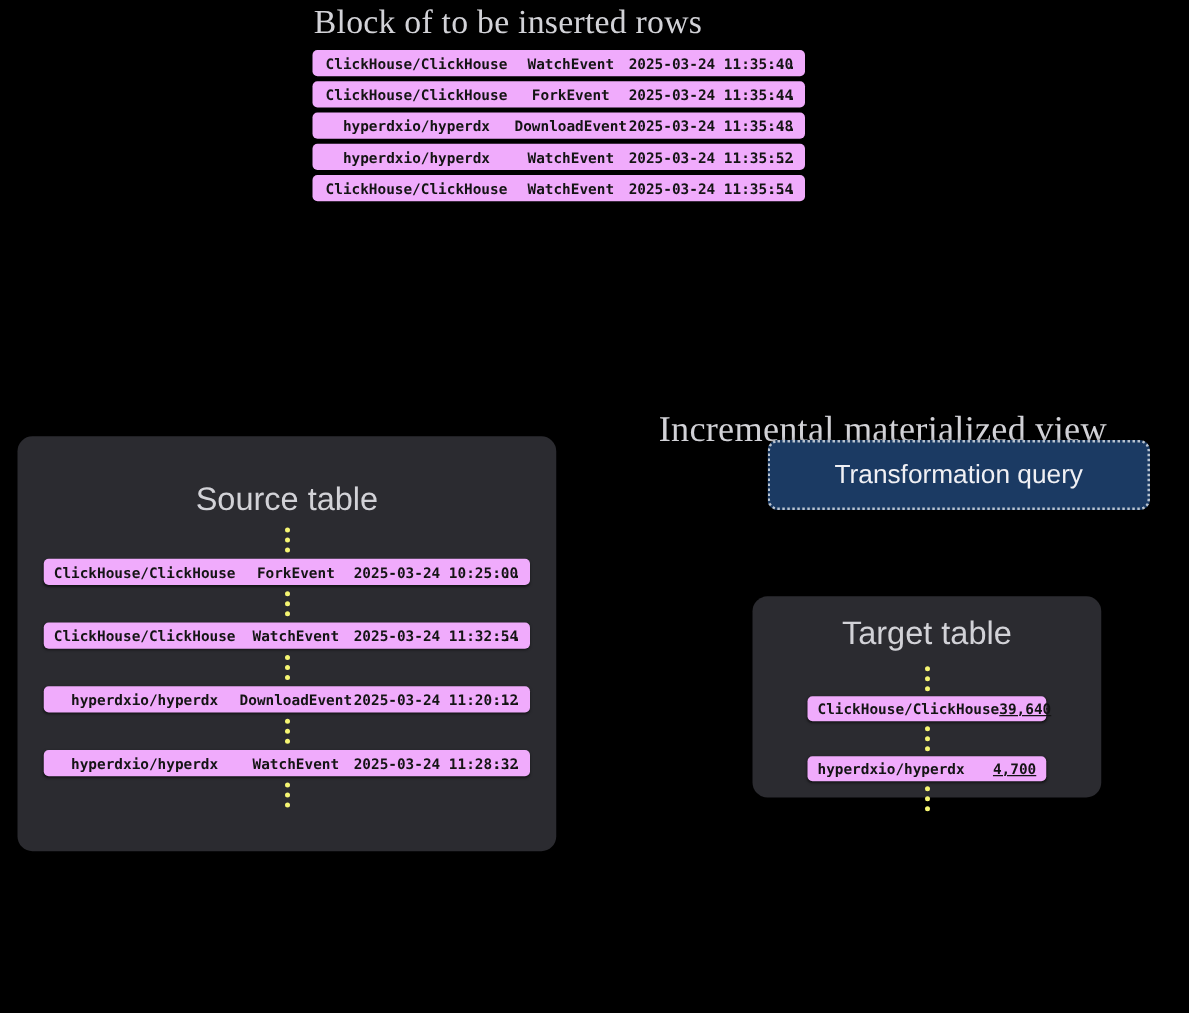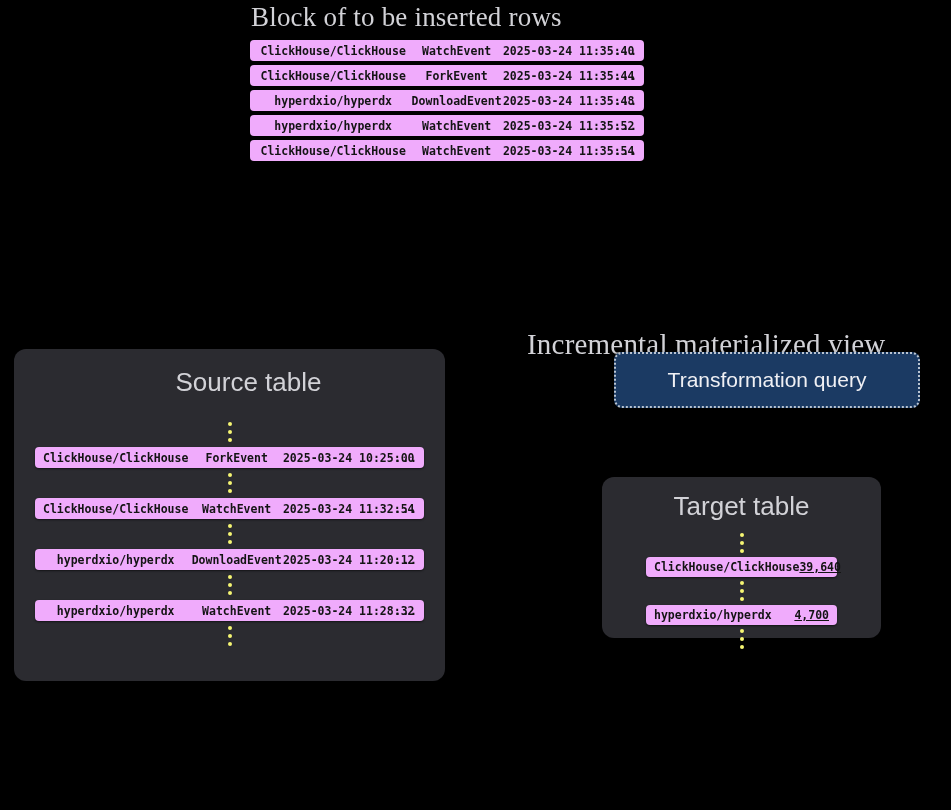--- a/index.html
+++ b/index.html
@@ -88,28 +88,27 @@
 
   
   #source-panel {
     left: 14px;
     top: 349px;
     width: 431px;
     height: 332px;
   }
   #source-title {
     left: 0;
-    top: 18px;
+    top: 35px;
     width: 100%;
     text-align: center;
     font-size: 26px;
     position: absolute;
     color: #d2d2d7;
     white-space: nowrap;
-    margin-left: 19px;
   }
   #source-rows {
     position: absolute;
     left: 21px;
     top: 68px;
     width: 389px;
     display: flex;
     flex-direction: column;
     align-items: center;
   }

